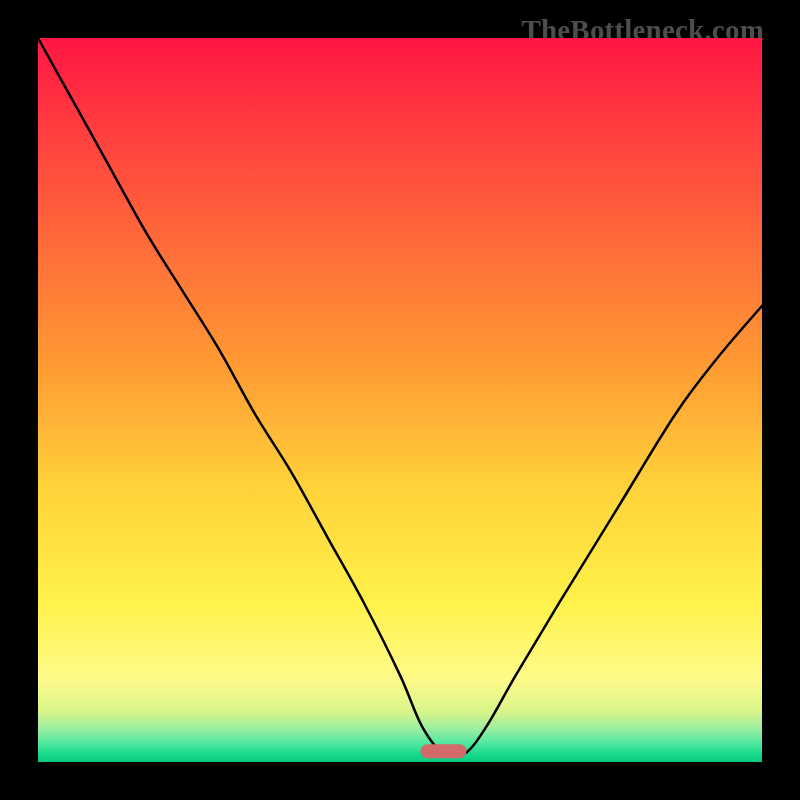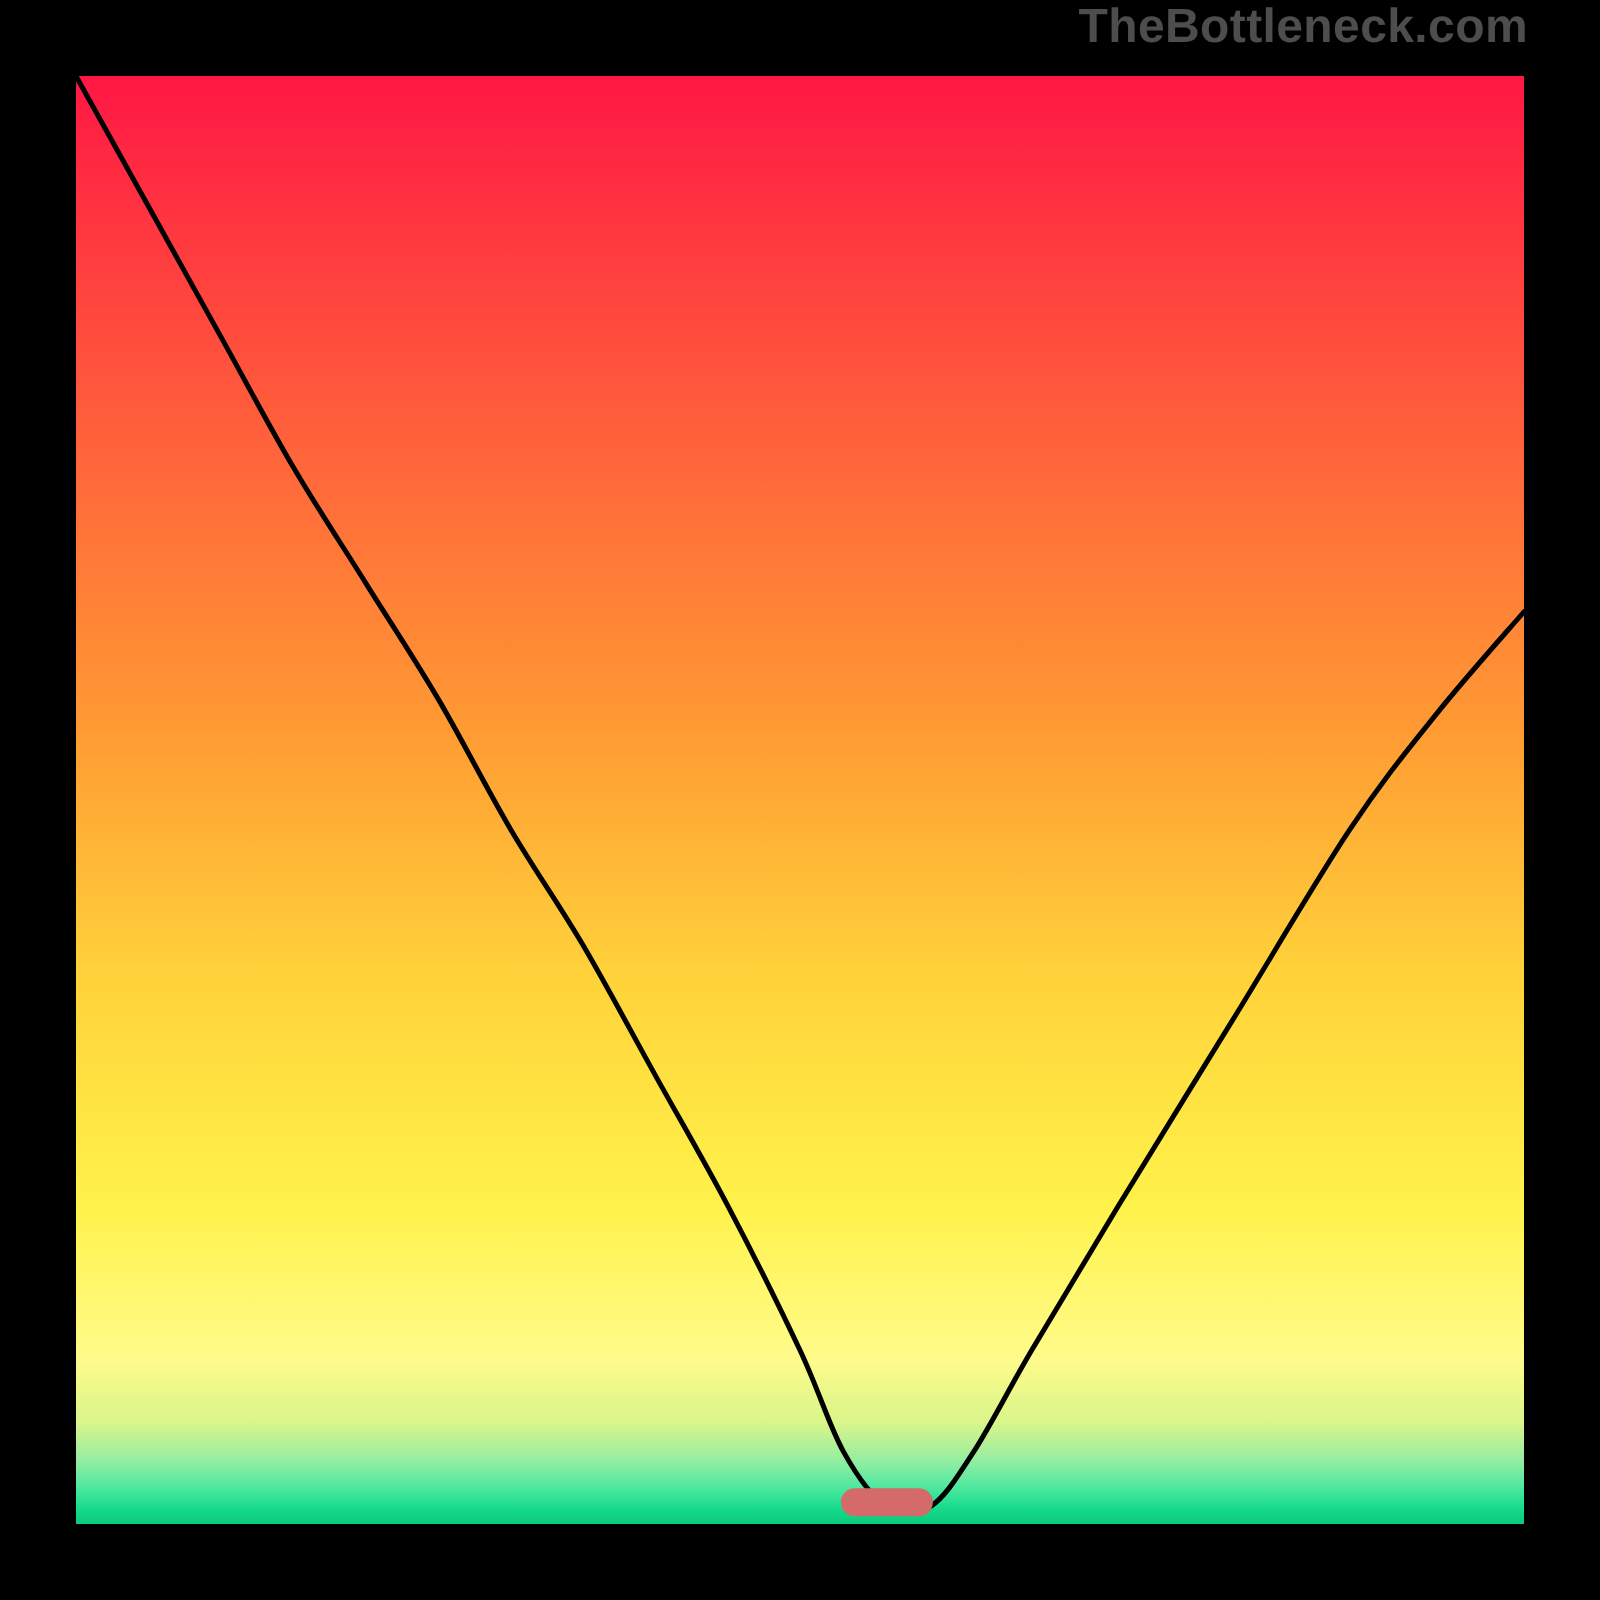--- a/index.html
+++ b/index.html
@@ -21,24 +21,24 @@
   .plot-area {
     position: absolute;
     top: 38px;
     left: 38px;
     width: 724px;
     height: 724px;
     overflow: hidden;
   }
   .watermark {
     position: absolute;
-    top: 0;
+    top: 14px;
     right: 36px;
-    font-family: Liberation Sans, sans-serif;
-    font-size: 24px;
+    font-family: Liberation Serif, serif;
+    font-size: 29px;
     font-weight: 600;
     color: #4d4d4d;
     letter-spacing: 0.2px;
   }
   svg {
     display: block;
   }
 </style>
 </head>
 <body>

